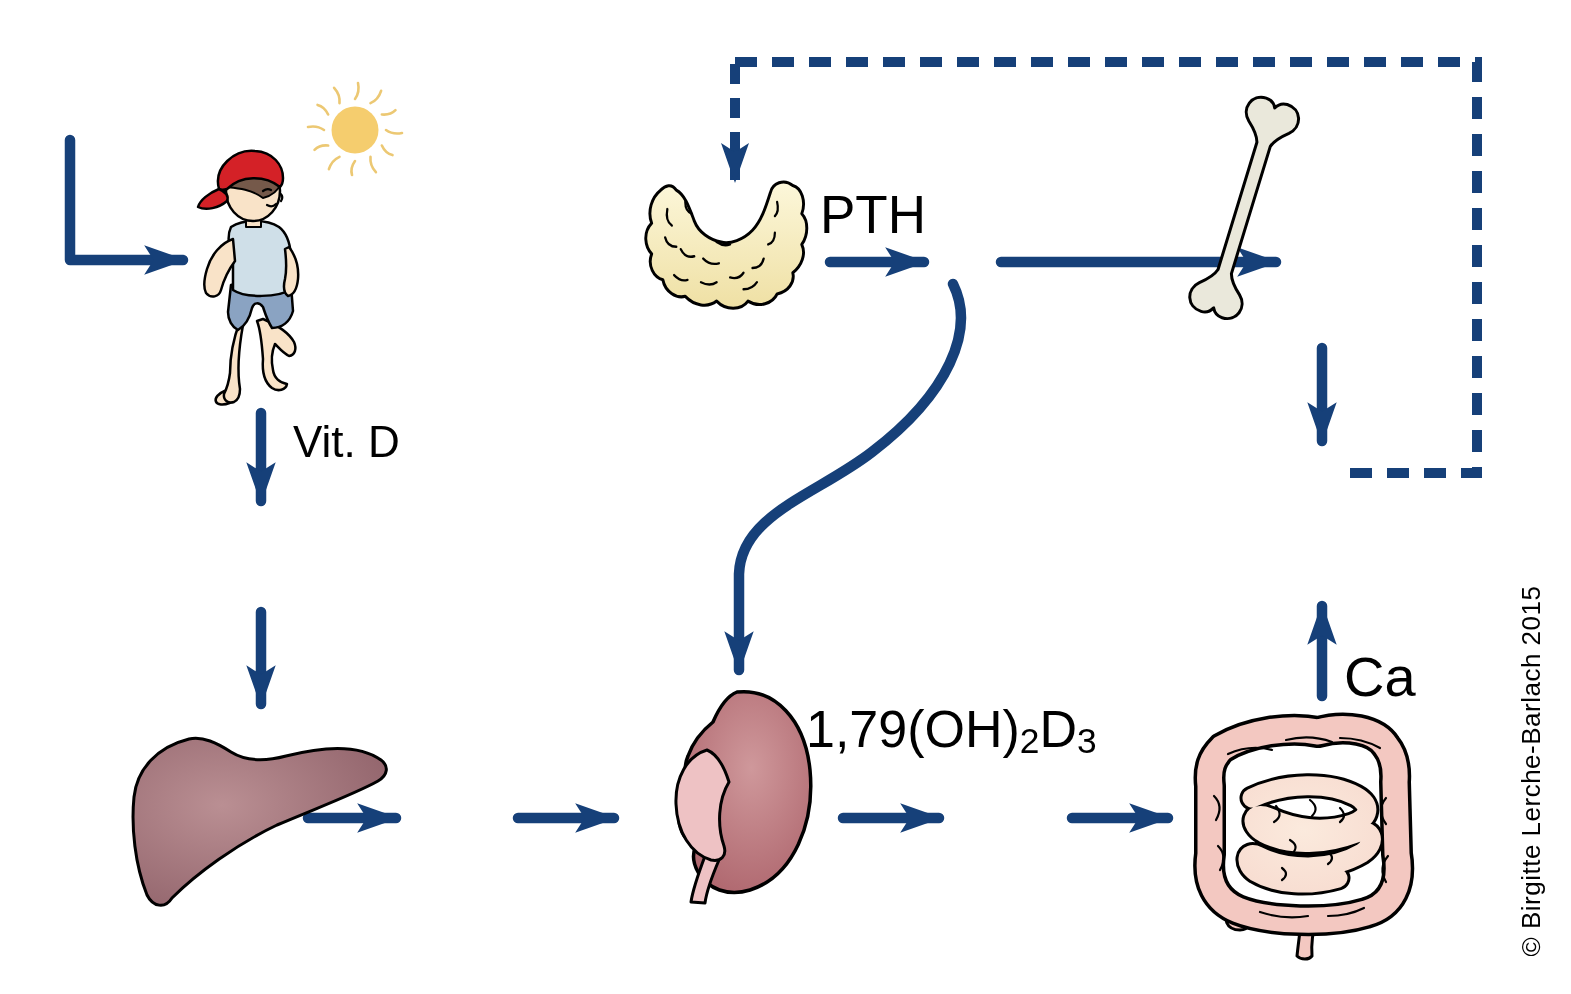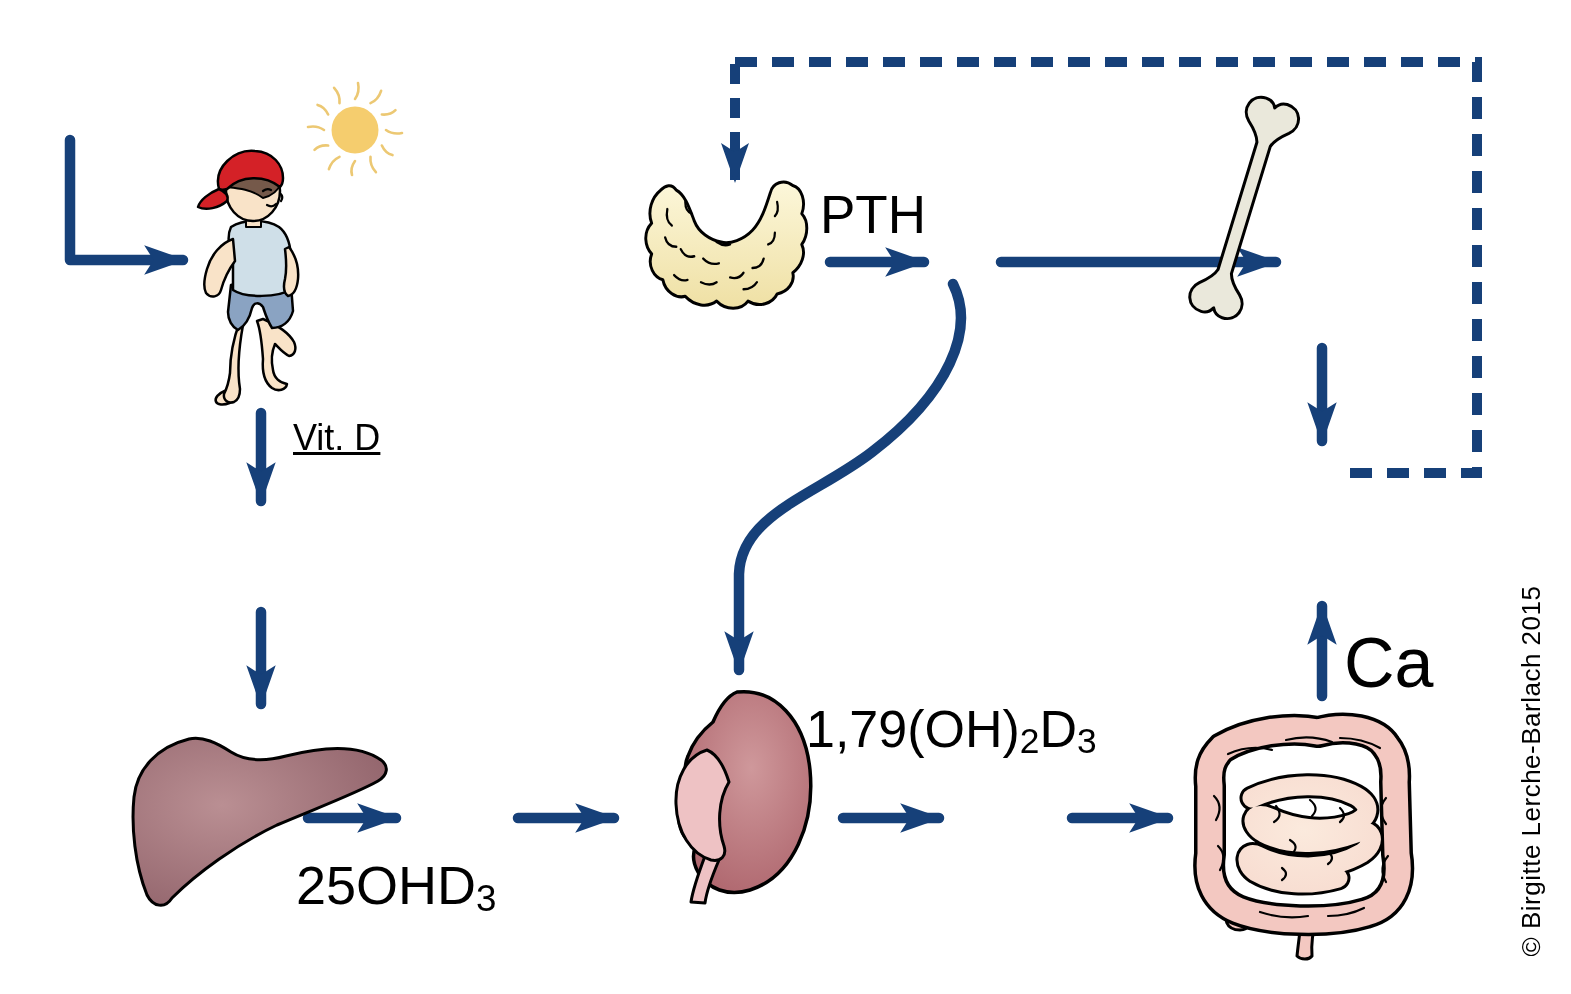--- a/index.html
+++ b/index.html
@@ -186,29 +186,26 @@
         <path d="M86,100 q8,10 -2,16"></path>
         <path d="M120,94 q10,8 2,16"></path>
         <path d="M150,102 q8,8 0,14"></path>
         <path d="M100,134 q10,6 2,14"></path>
         <path d="M138,146 q8,6 0,12"></path>
         <path d="M92,162 q8,6 0,12"></path>
       </g>
     </g>
   </svg>
 
-  <div class="label" style="left:293px;top:420px;font-size:36px;text-decoration:underline;">Vit. D</div>
+  <div class="label" style="left:293px;top:420px;font-size:44px;">Vit. D</div>
 
   <div class="label" style="left:820px;top:188px;font-size:53px;">PTH</div>
 
-  <div class="label" style="left:296px;top:858px;font-size:54px;">
-    <span>25OHD</span><sub>3</sub>
-  </div>
 
   <div class="label" style="left:806px;top:703px;font-size:52px;">
     <span>1,79(OH)</span><sub>2</sub><span>D</span><sub>3</sub>
   </div>
 
-  <div class="label" style="left:1344px;top:628px;font-size:70px;">Ca</div>
+  <div class="label" style="left:1344px;top:649px;font-size:56px;">Ca</div>
 
   <div class="label credit" style="left:1531px;top:771px;font-size:26px;">© Birgitte Lerche-Barlach 2015</div>
 
 </div>
 
 </body></html>

